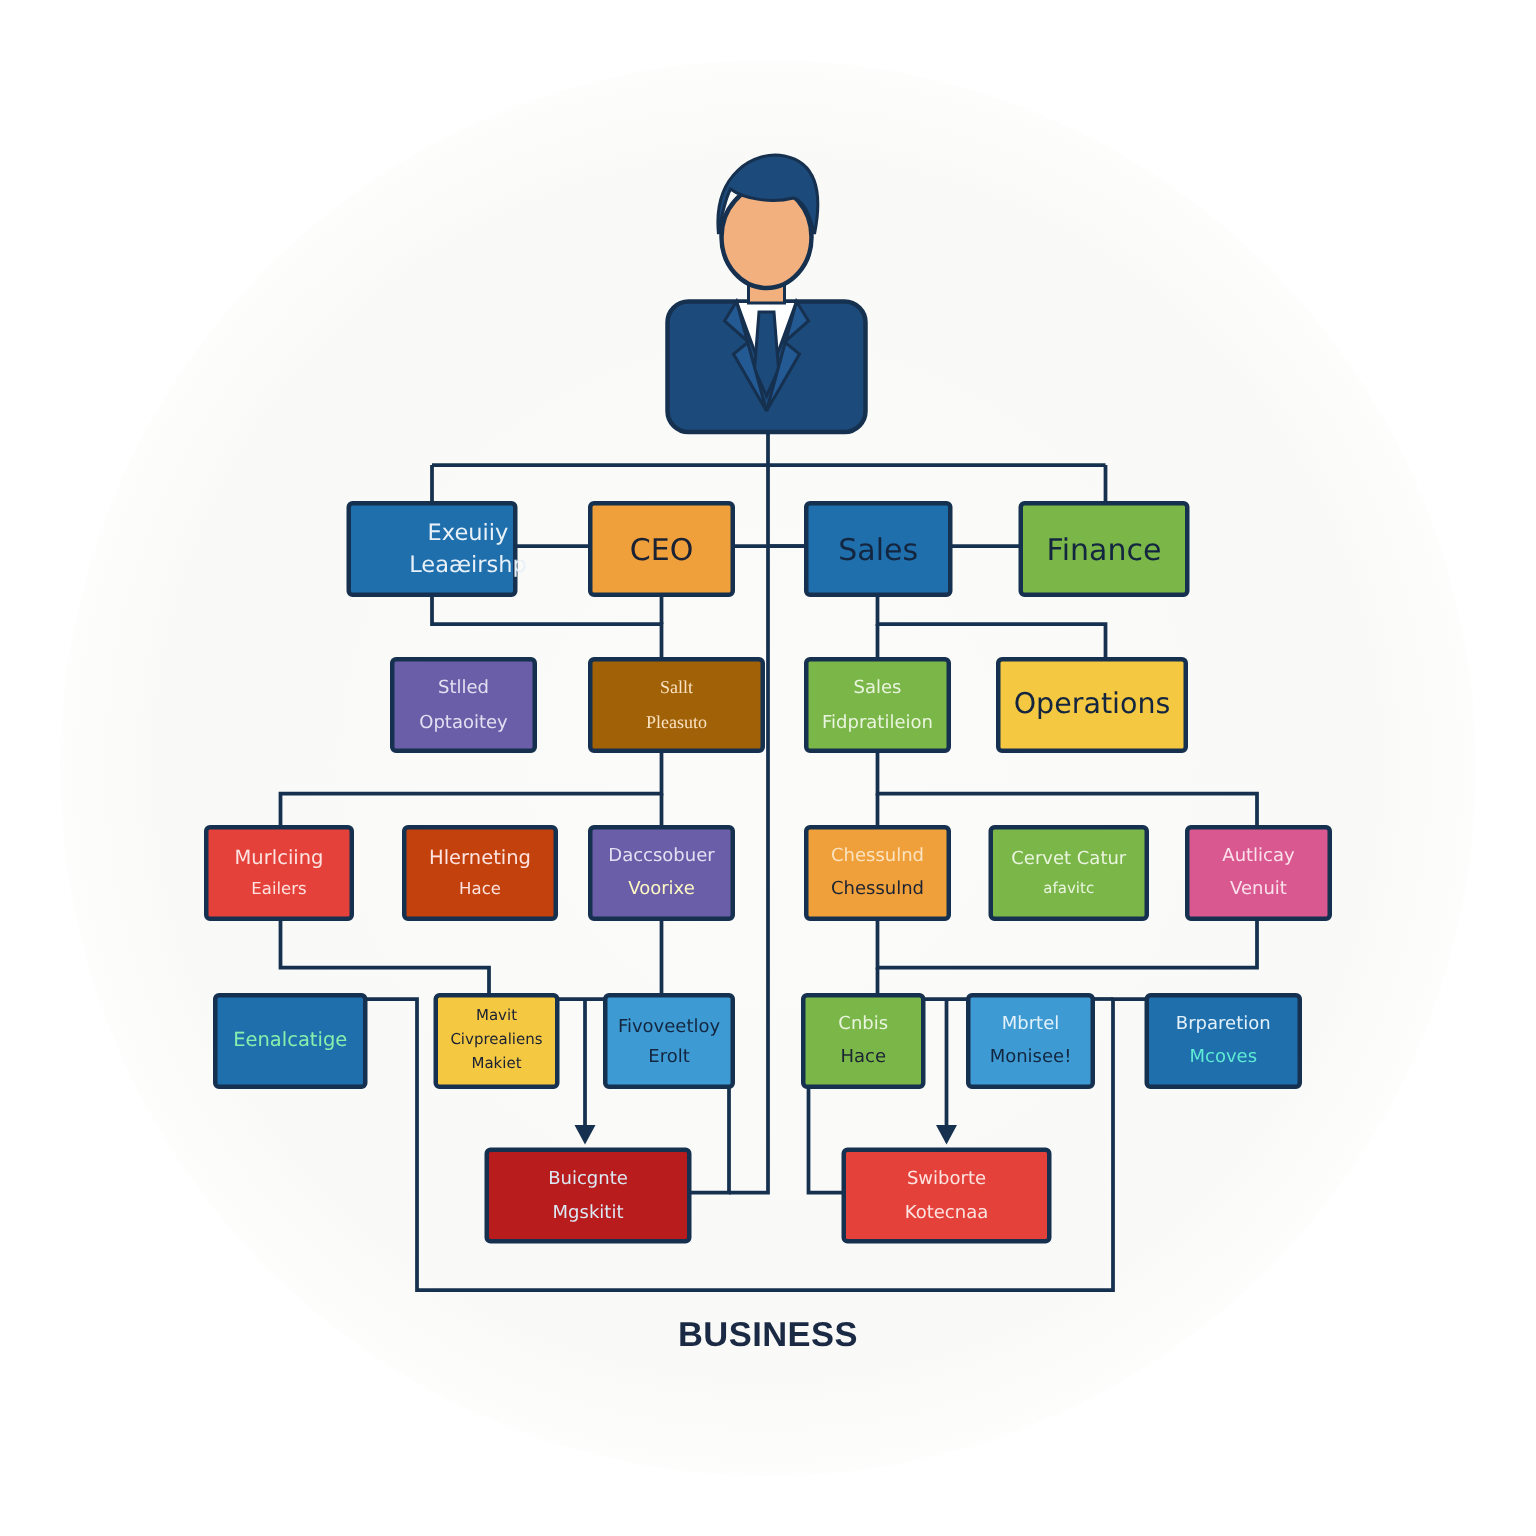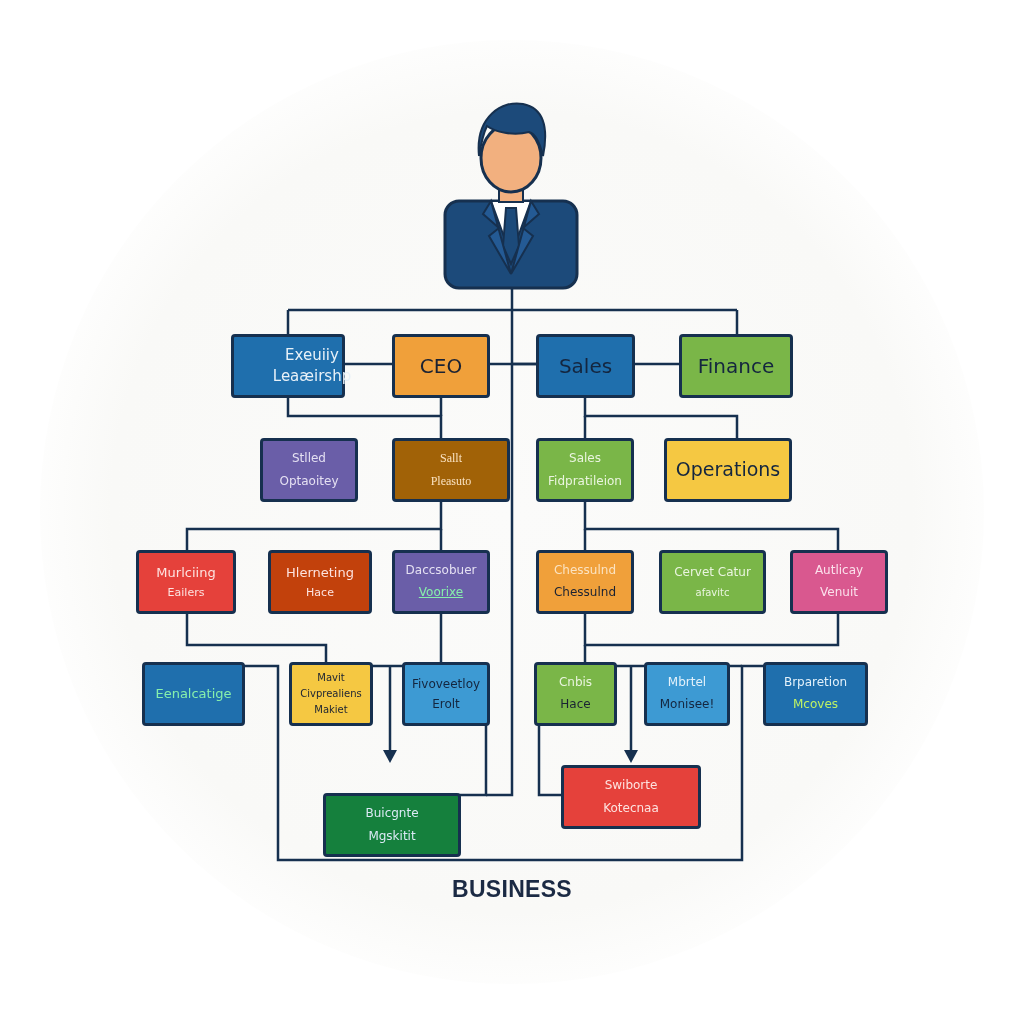--- a/index.html
+++ b/index.html
@@ -115,21 +115,21 @@
 <div class="node small" style="left:136px;top:550px;width:100px;height:64px;background:#e5413b;color:#fde3e0;font-size:13px;line-height:1.7;">
   <span class="l1">Murlciing</span>
   <span class="l2" style="font-size:11px;">Eailers</span>
 </div>
 <div class="node small" style="left:268px;top:550px;width:104px;height:64px;background:#c2410c;color:#fde3e0;font-size:13px;line-height:1.7;">
   <span class="l1">Hlerneting</span>
   <span class="l2" style="font-size:11px;">Hace</span>
 </div>
 <div class="node small" style="left:392px;top:550px;width:98px;height:64px;background:#6a5ea8;color:#e4e0f2;line-height:1.8;">
   <span class="l1">Daccsobuer</span>
-  <span class="l2" style="color:#86efac;text-decoration:underline;">Voorixe</span>
+  <span class="l2" style="color:#fef9c3;">Voorixe</span>
 </div>
 <div class="node small" style="left:536px;top:550px;width:98px;height:64px;background:#f0a03a;color:#fbe3c2;line-height:1.8;">
   <span class="l1">Chessulnd</span>
   <span class="l2" style="color:#1a2233;">Chessulnd</span>
 </div>
 <div class="node small" style="left:659px;top:550px;width:107px;height:64px;background:#7ab648;color:#eaf5df;line-height:1.8;">
   <span class="l1">Cervet Catur</span>
   <span class="l2" style="font-size:10px;">afavitc</span>
 </div>
 <div class="node small" style="left:790px;top:550px;width:98px;height:64px;background:#d9588f;color:#fbe1ec;line-height:1.8;">
@@ -152,24 +152,24 @@
 <div class="node small" style="left:534px;top:662px;width:83px;height:64px;background:#7ab648;color:#eaf5df;line-height:1.8;">
   <span class="l1">Cnbis</span>
   <span class="l2" style="color:#1a2233;">Hace</span>
 </div>
 <div class="node small" style="left:644px;top:662px;width:86px;height:64px;background:#3d9ad3;color:#e3f1fa;line-height:1.8;">
   <span class="l1">Mbrtel</span>
   <span class="l2" style="color:#14263f;">Monisee!</span>
 </div>
 <div class="node small" style="left:763px;top:662px;width:105px;height:64px;background:#1f6fad;color:#e3f1fa;line-height:1.8;">
   <span class="l1">Brparetion</span>
-  <span class="l2" style="color:#bef264;">Mcoves</span>
+  <span class="l2" style="color:#5eead4;">Mcoves</span>
 </div>
 
-<div class="node small" style="left:323px;top:765px;width:138px;height:64px;background:#15803d;color:#dbe9f5;line-height:1.9;margin-top:28px;">
+<div class="node small" style="left:323px;top:765px;width:138px;height:64px;background:#b91c1c;color:#dbe9f5;line-height:1.9;">
   <span class="l1">Buicgnte</span>
   <span class="l2">Mgskitit</span>
 </div>
 <div class="node small" style="left:561px;top:765px;width:140px;height:64px;background:#e5413b;color:#fde3e0;line-height:1.9;">
   <span class="l1">Swiborte</span>
   <span class="l2">Kotecnaa</span>
 </div>
 
 <div class="title">
   <div>BUSINESS</div>

